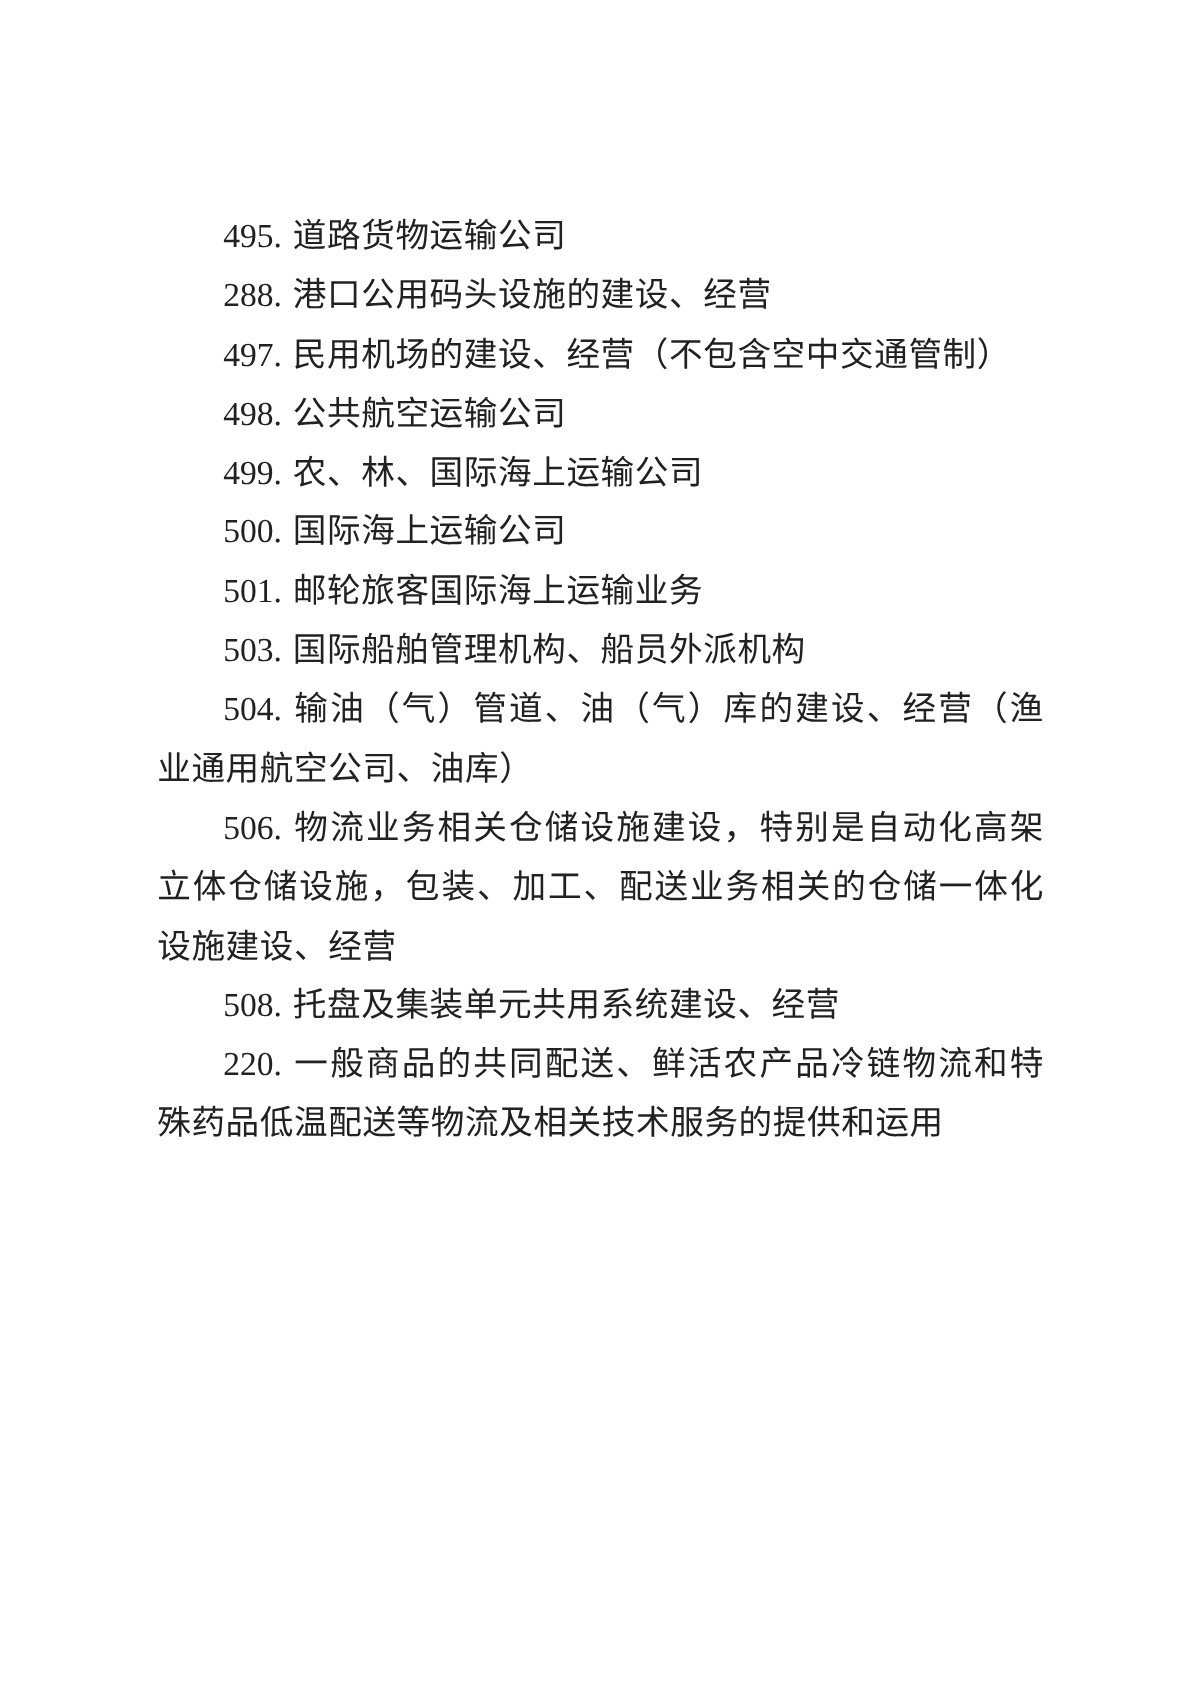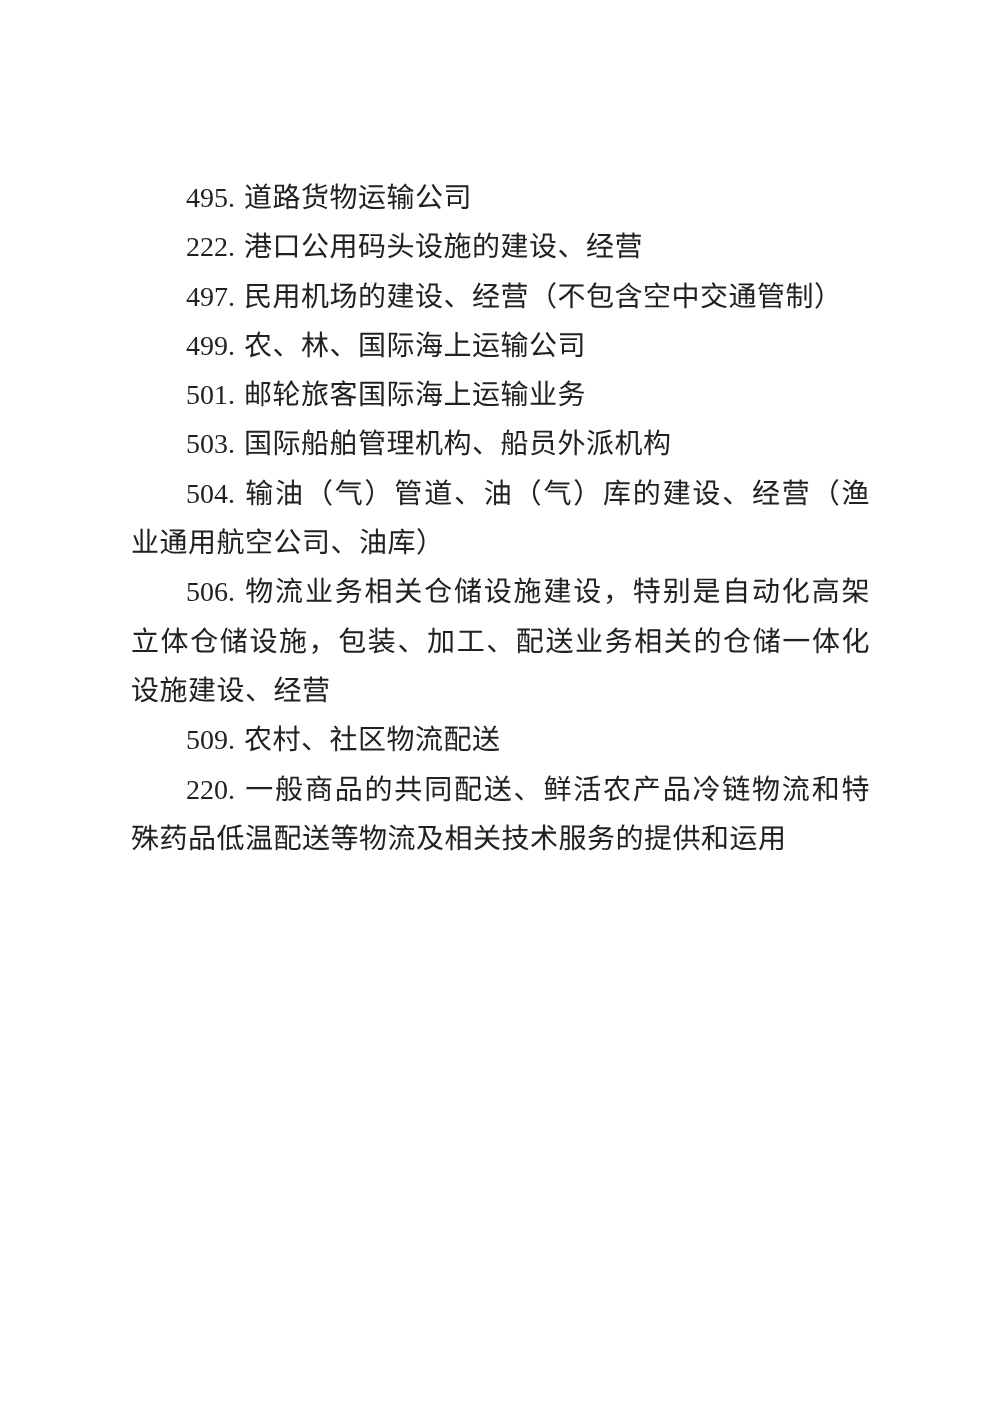--- a/index.html
+++ b/index.html
@@ -34,22 +34,24 @@
     font-family: "Liberation Serif", "DejaVu Serif", serif;
     letter-spacing: 0;
     margin-right: 9px;
   }
 </style>
 </head>
 <body>
 
 <main class="page">
   <p class="item"><span class="num">495.</span><span class="txt">道路货物运输公司</span></p>
-  <p class="item"><span class="num">222.</span><span class="txt">港口公用码头设施的建设、经营</span></p>
+  <p class="item"><span class="num">288.</span><span class="txt">港口公用码头设施的建设、经营</span></p>
   <p class="item"><span class="num">497.</span><span class="txt">民用机场的建设、经营（不包含空中交通管制）</span></p>
+  <p class="item"><span class="num">498.</span><span class="txt">公共航空运输公司</span></p>
   <p class="item"><span class="num">499.</span><span class="txt">农、林、国际海上运输公司</span></p>
+  <p class="item"><span class="num">500.</span><span class="txt">国际海上运输公司</span></p>
   <p class="item"><span class="num">501.</span><span class="txt">邮轮旅客国际海上运输业务</span></p>
   <p class="item"><span class="num">503.</span><span class="txt">国际船舶管理机构、船员外派机构</span></p>
   <p class="item"><span class="num">504.</span><span class="txt">输油（气）管道、油（气）库的建设、经营（渔业通用航空公司、油库）</span></p>
   <p class="item"><span class="num">506.</span><span class="txt">物流业务相关仓储设施建设，特别是自动化高架立体仓储设施，包装、加工、配送业务相关的仓储一体化设施建设、经营</span></p>
-  <p class="item"><span class="num">509.</span><span class="txt">农村、社区物流配送</span></p>
+  <p class="item"><span class="num">508.</span><span class="txt">托盘及集装单元共用系统建设、经营</span></p>
   <p class="item"><span class="num">220.</span><span class="txt">一般商品的共同配送、鲜活农产品冷链物流和特殊药品低温配送等物流及相关技术服务的提供和运用</span></p>
 </main>
 
 </body></html>

